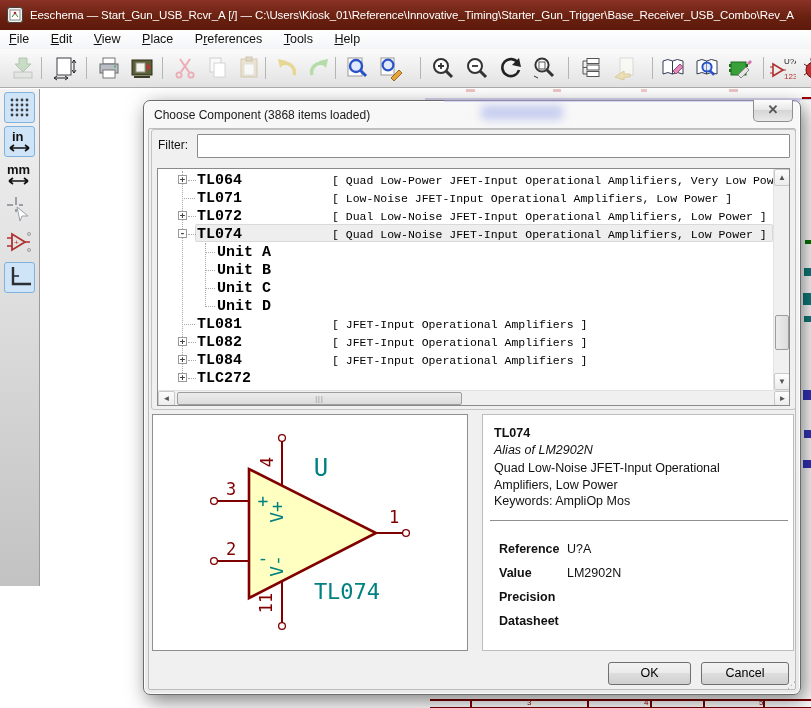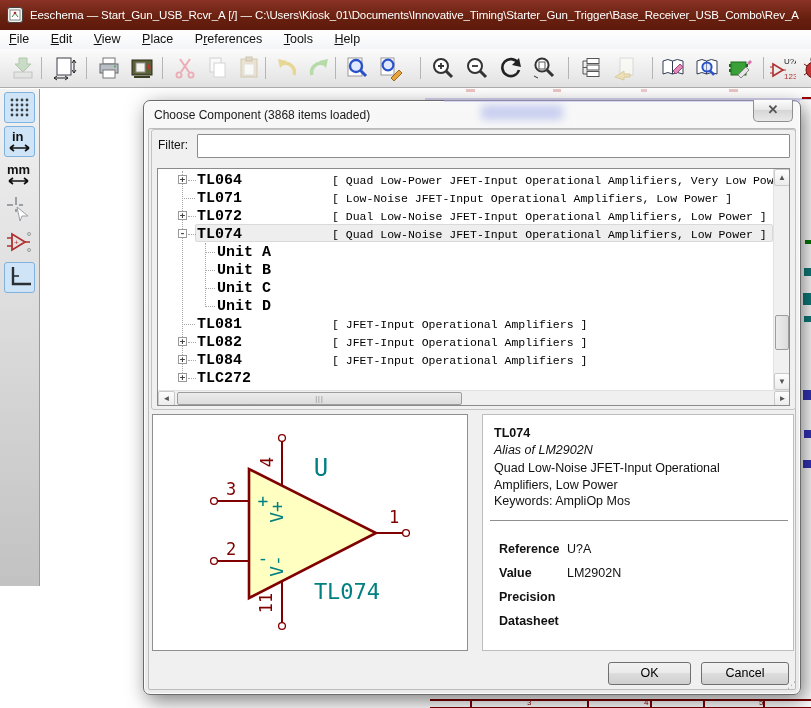--- a/index.html
+++ b/index.html
@@ -60,21 +60,21 @@
 <body>
 
 <div class="titlebar">
   <div class="title-icon">
     <svg width="14" height="14">
         <rect x="2" y="2" width="10" height="10" fill="#fff" stroke="#888"></rect>
         <path d="M4,9 L7,5 L10,9" stroke="#3a7a3a" fill="none"></path>
         <circle cx="7" cy="5" r="1.3" fill="#b03030"></circle>
       </svg>
   </div>
-  <div class="title-text">Eeschema — Start_Gun_USB_Rcvr_A [/] — C:\Users\Kiosk_01\Documents\Innovative_Timing\Starter_Gun_Trigger\Base_Receiver_USB_Combo\Rev_A</div>
+  <div class="title-text">Eeschema — Start_Gun_USB_Rcvr_A [/] — C:\Users\Kiosk_01\Reference\Innovative_Timing\Starter_Gun_Trigger\Base_Receiver_USB_Combo\Rev_A</div>
 </div>
 
 <div class="menubar">
   <span class="menu-item"><span></span><span class="k">F</span><span>ile</span></span>
   <span class="menu-item"><span></span><span class="k">E</span><span>dit</span></span>
   <span class="menu-item"><span></span><span class="k">V</span><span>iew</span></span>
   <span class="menu-item"><span></span><span class="k">P</span><span>lace</span></span>
   <span class="menu-item"><span>P</span><span class="k">r</span><span>eferences</span></span>
   <span class="menu-item"><span></span><span class="k">T</span><span>ools</span></span>
   <span class="menu-item"><span></span><span class="k">H</span><span>elp</span></span>

